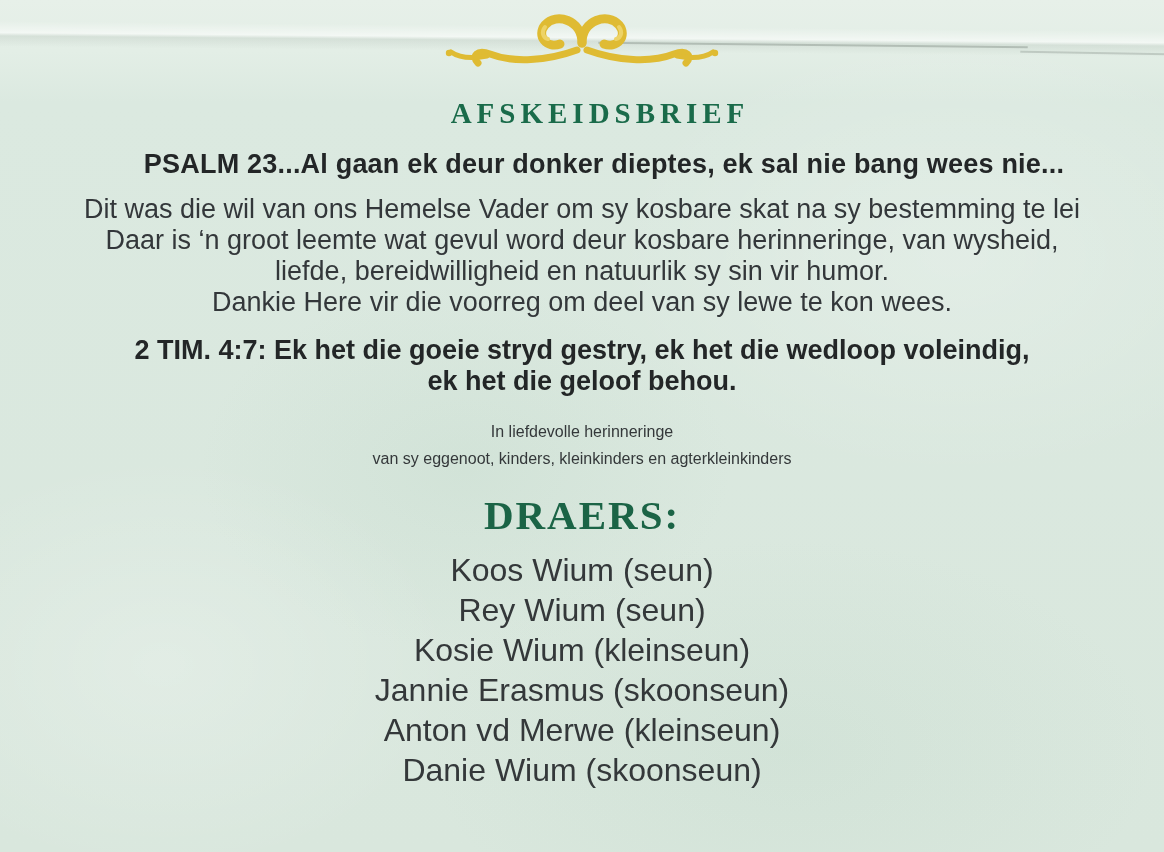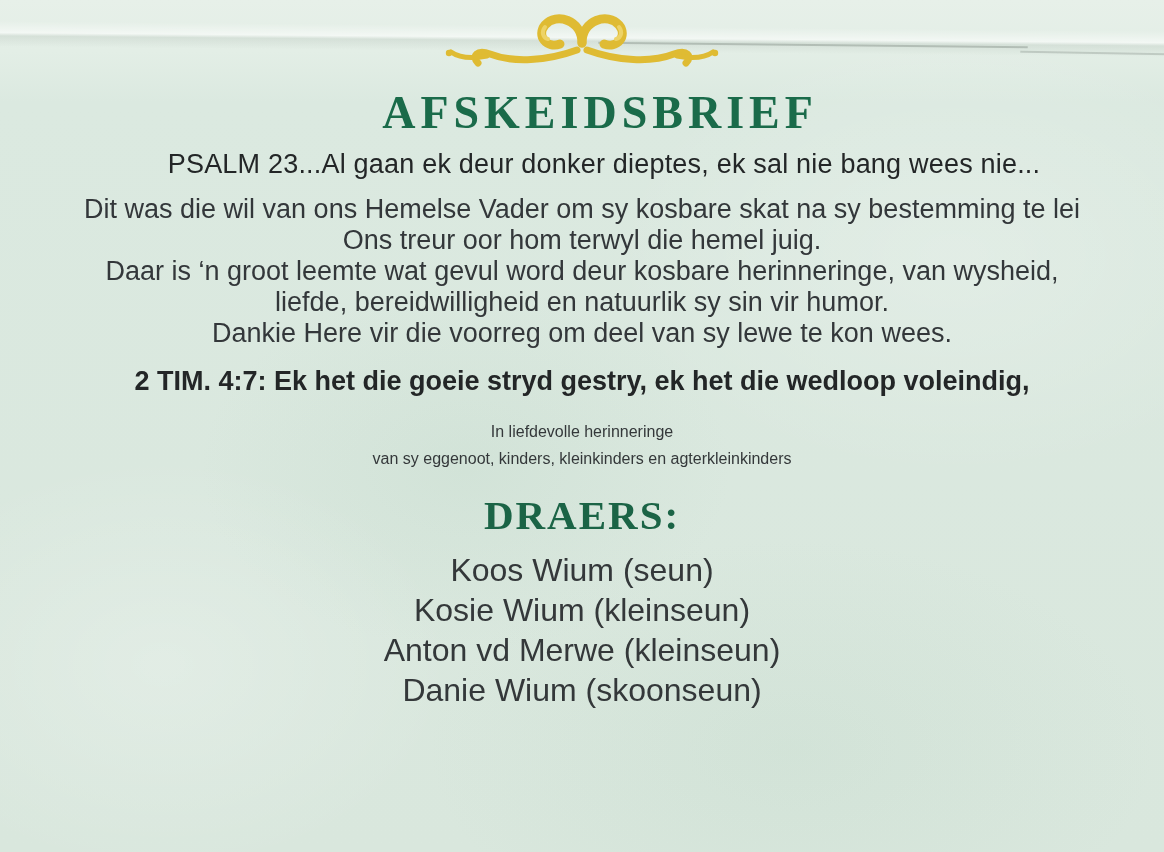--- a/index.html
+++ b/index.html
@@ -48,30 +48,30 @@
   }
   .ornament{
     margin-top:6px;
     height:60px;
     display:flex;justify-content:center;align-items:center;
   }
   .title{
     margin-top:24px;
     font-family:"Liberation Serif", serif;
     font-weight:bold;
-    font-size:46px;
+    font-size:29px;
     line-height:46px;
     letter-spacing:5px;
     color:#1a6b4a;
     padding-left:36px;
   }
   .psalm{
     margin-top:12px;
     font-size:27px;
-    font-weight:normal;
+    font-weight:bold;
     line-height:33px;
     color:#232627;
     letter-spacing:0.2px;
     margin-left:44px;
   }
   .paragraph{
     margin-top:13px;
     font-size:27px;
     line-height:31px;
     color:#33373a;
@@ -135,38 +135,40 @@
         <circle cx="288" cy="48" r="3.2" fill="#dfbb33"></circle>
       </svg>
     </div>
 
     <div class="title">AFSKEIDSBRIEF</div>
 
     <div class="psalm">PSALM 23...Al gaan ek deur donker dieptes, ek sal nie bang wees nie...</div>
 
     <div class="paragraph">
       <div>Dit was die wil van ons Hemelse Vader om sy kosbare skat na sy bestemming te lei</div>
-      <div>Ons treur oor hom terwyl die hemel juig.</div>
       <div>Daar is ‘n groot leemte wat gevul word deur kosbare herinneringe, van wysheid,</div>
       <div>liefde, bereidwilligheid en natuurlik sy sin vir humor.</div>
       <div>Dankie Here vir die voorreg om deel van sy lewe te kon wees.</div>
     </div>
 
     <div class="timothy">
       <div>2 TIM. 4:7: Ek het die goeie stryd gestry, ek het die wedloop voleindig,</div>
+      <div>ek het die geloof behou.</div>
     </div>
 
     <div class="memorial">
       <div>In liefdevolle herinneringe</div>
       <div>van sy eggenoot, kinders, kleinkinders en agterkleinkinders</div>
     </div>
 
     <div class="bearers-heading">DRAERS:</div>
 
     <div class="bearer-list">
       <div>Koos Wium (seun)</div>
+      <div>Rey Wium (seun)</div>
       <div>Kosie Wium (kleinseun)</div>
+      <div>Jannie Erasmus (skoonseun)</div>
       <div>Anton vd Merwe (kleinseun)</div>
       <div>Danie Wium (skoonseun)</div>
     </div>
 
   </div>
 </div>
 
 </body></html>

